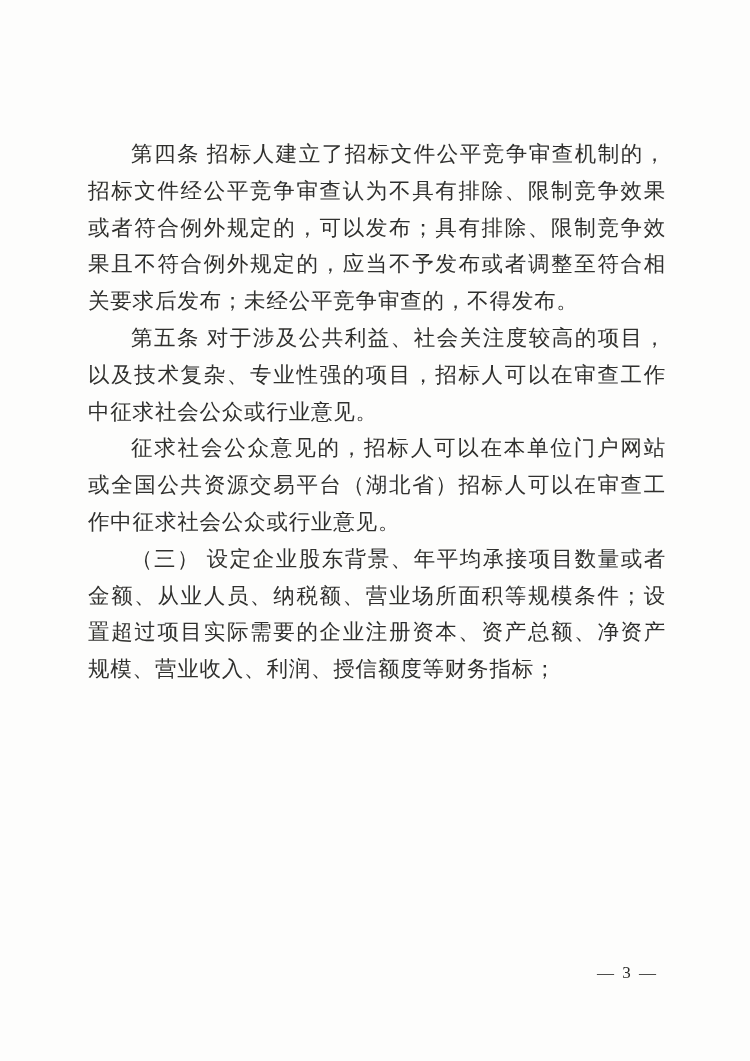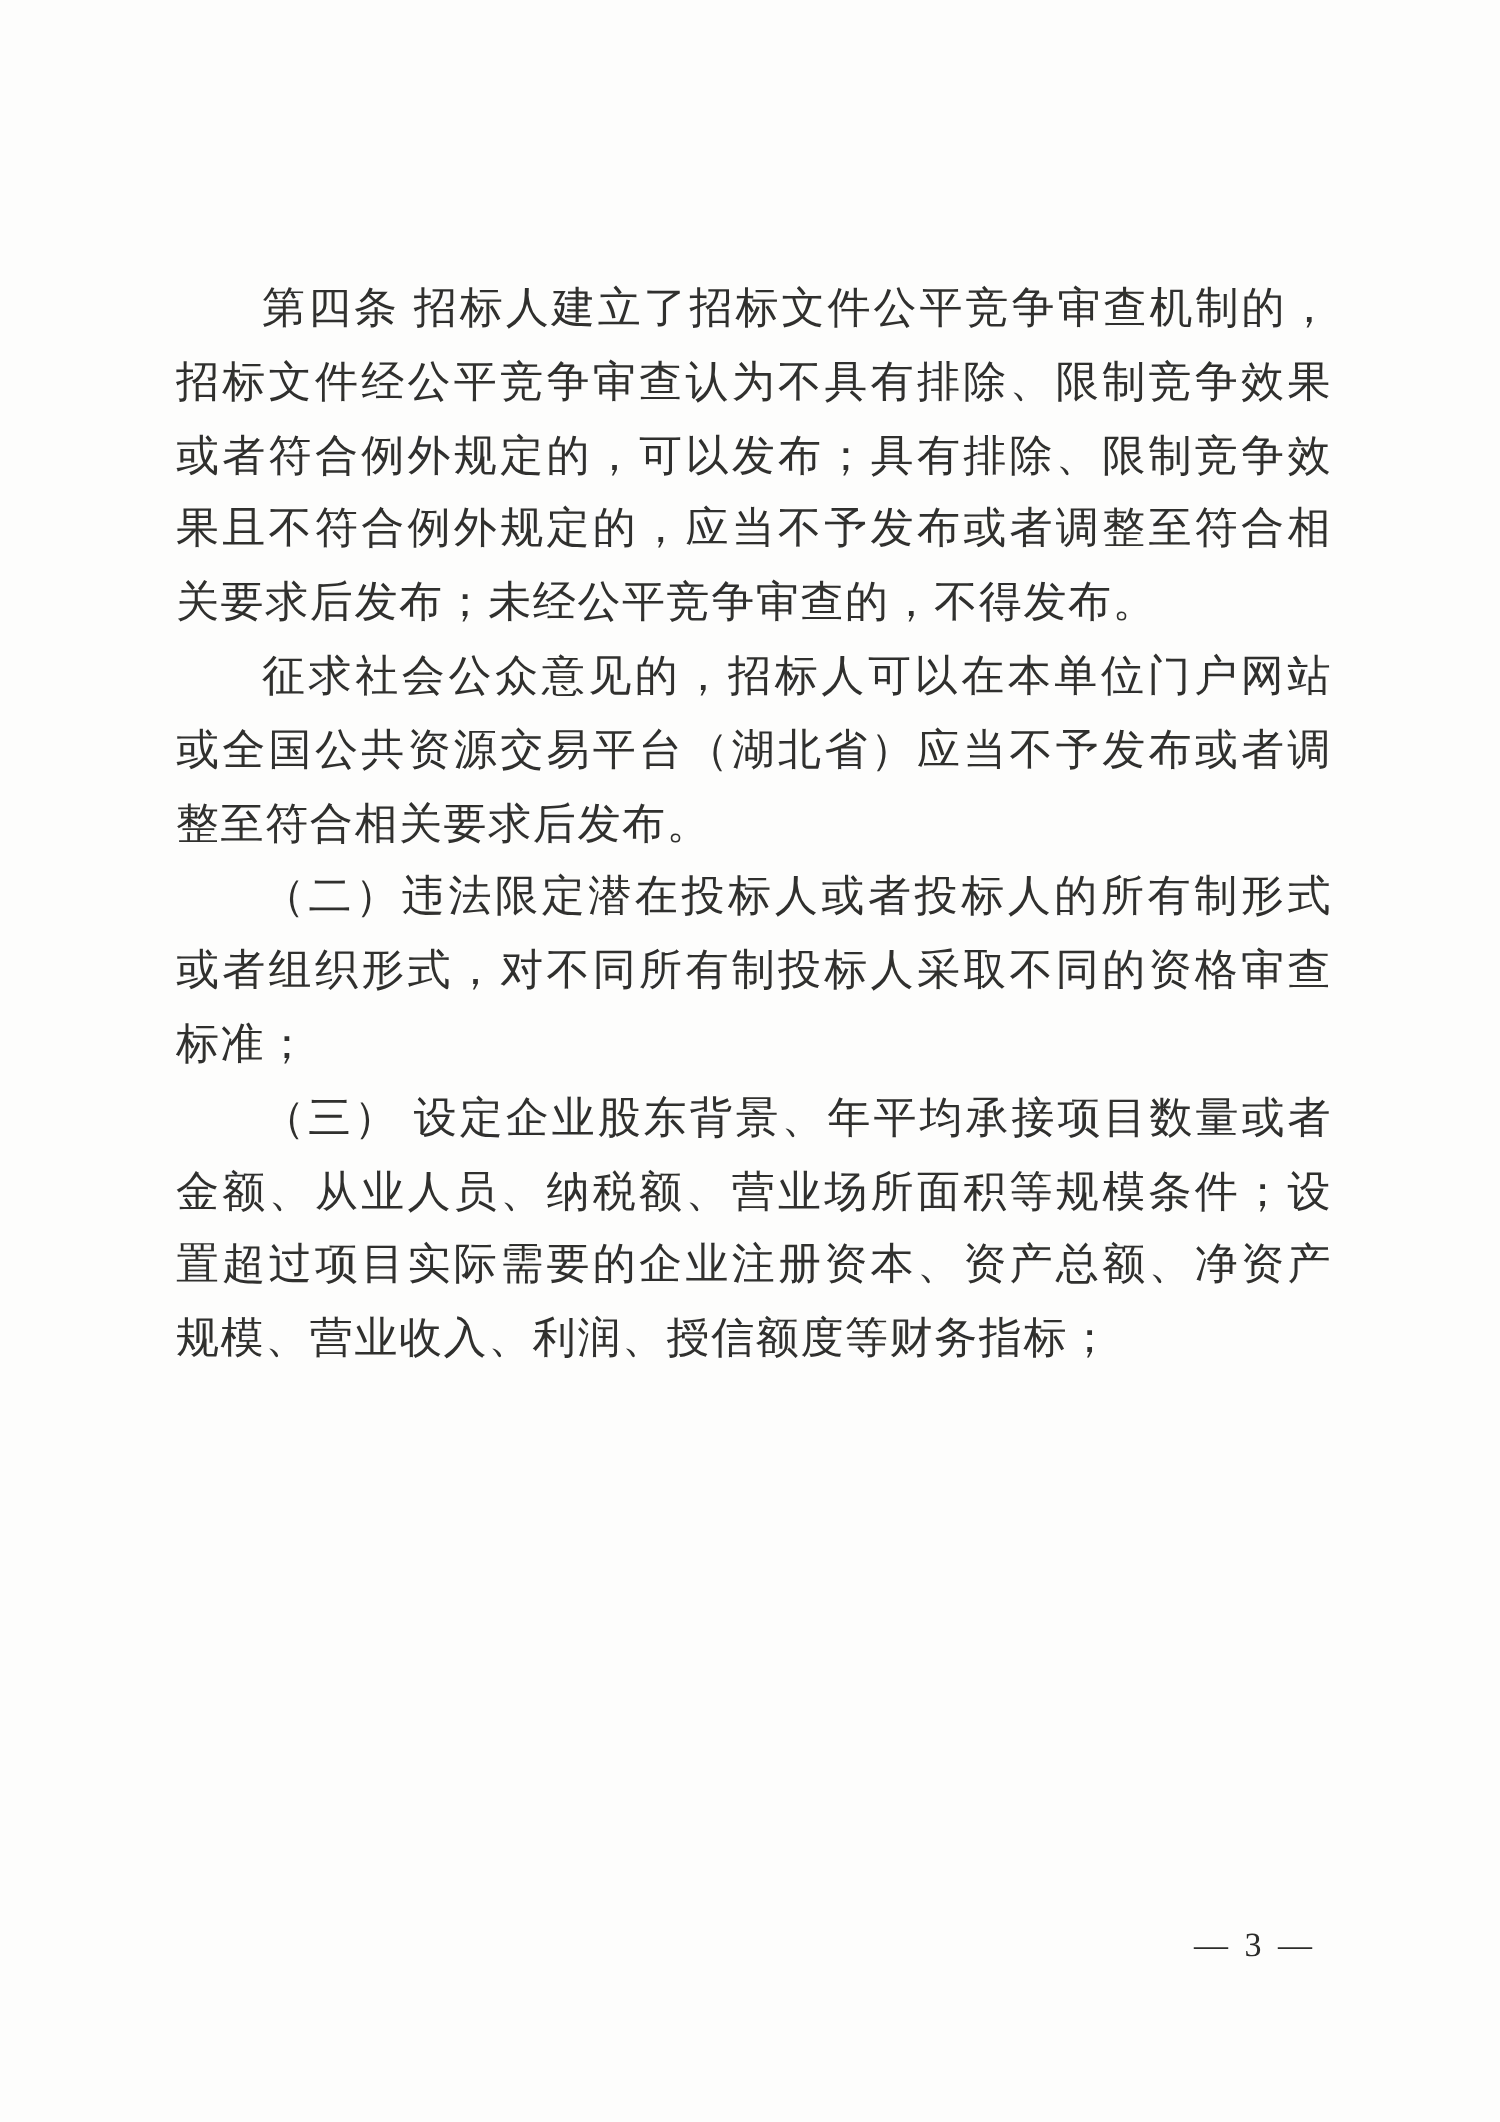--- a/index.html
+++ b/index.html
@@ -43,18 +43,18 @@
     color: #2c2c2a;
     font-family: "Liberation Serif", "DejaVu Serif", serif;
   }
 </style>
 </head>
 <body>
 
 <div class="page">
   <div class="text-block">
     <p class="para">第四条 招标人建立了招标文件公平竞争审查机制的，招标文件经公平竞争审查认为不具有排除、限制竞争效果或者符合例外规定的，可以发布；具有排除、限制竞争效果且不符合例外规定的，应当不予发布或者调整至符合相关要求后发布；未经公平竞争审查的，不得发布。</p>
-    <p class="para">征求社会公众意见的，招标人可以在本单位门户网站或全国公共资源交易平台（湖北省）应当不予发布或者调整至符合相关要求后发布。</p>
-    <p class="para">（二）违法限定潜在投标人或者投标人的所有制形式或者组织形式，对不同所有制投标人采取不同的资格审查标准；</p>
+    <p class="para">第五条 对于涉及公共利益、社会关注度较高的项目，以及技术复杂、专业性强的项目，招标人可以在审查工作中征求社会公众或行业意见。</p>
+    <p class="para">征求社会公众意见的，招标人可以在本单位门户网站或全国公共资源交易平台（湖北省）招标人可以在审查工作中征求社会公众或行业意见。</p>
     <p class="para">（三） 设定企业股东背景、年平均承接项目数量或者金额、从业人员、纳税额、营业场所面积等规模条件；设置超过项目实际需要的企业注册资本、资产总额、净资产规模、营业收入、利润、授信额度等财务指标；</p>
   </div>
   <div class="page-footer">— 3 —</div>
 </div>
 
 </body></html>

